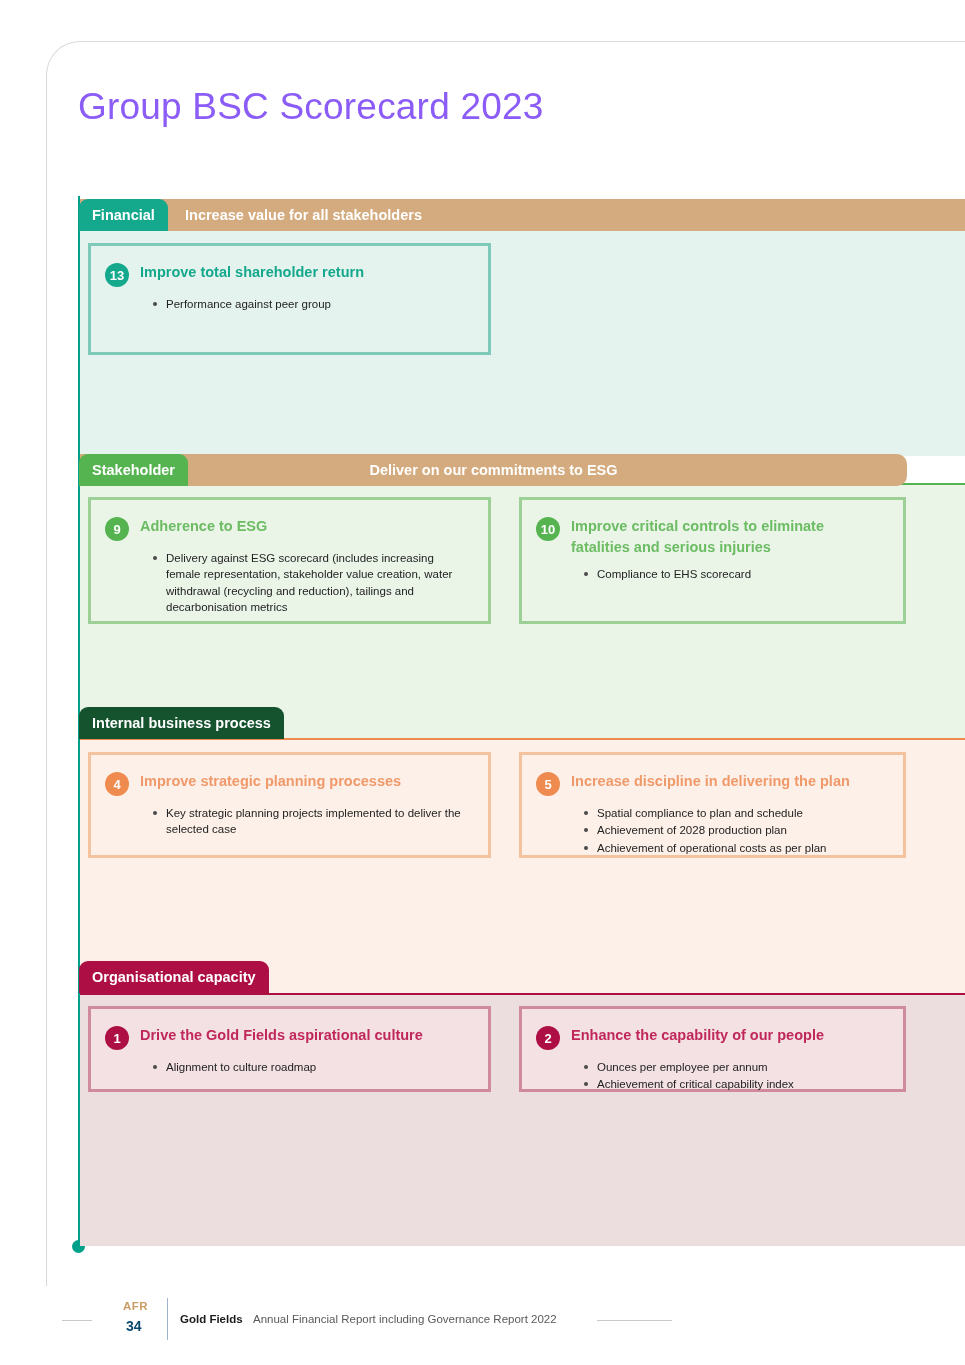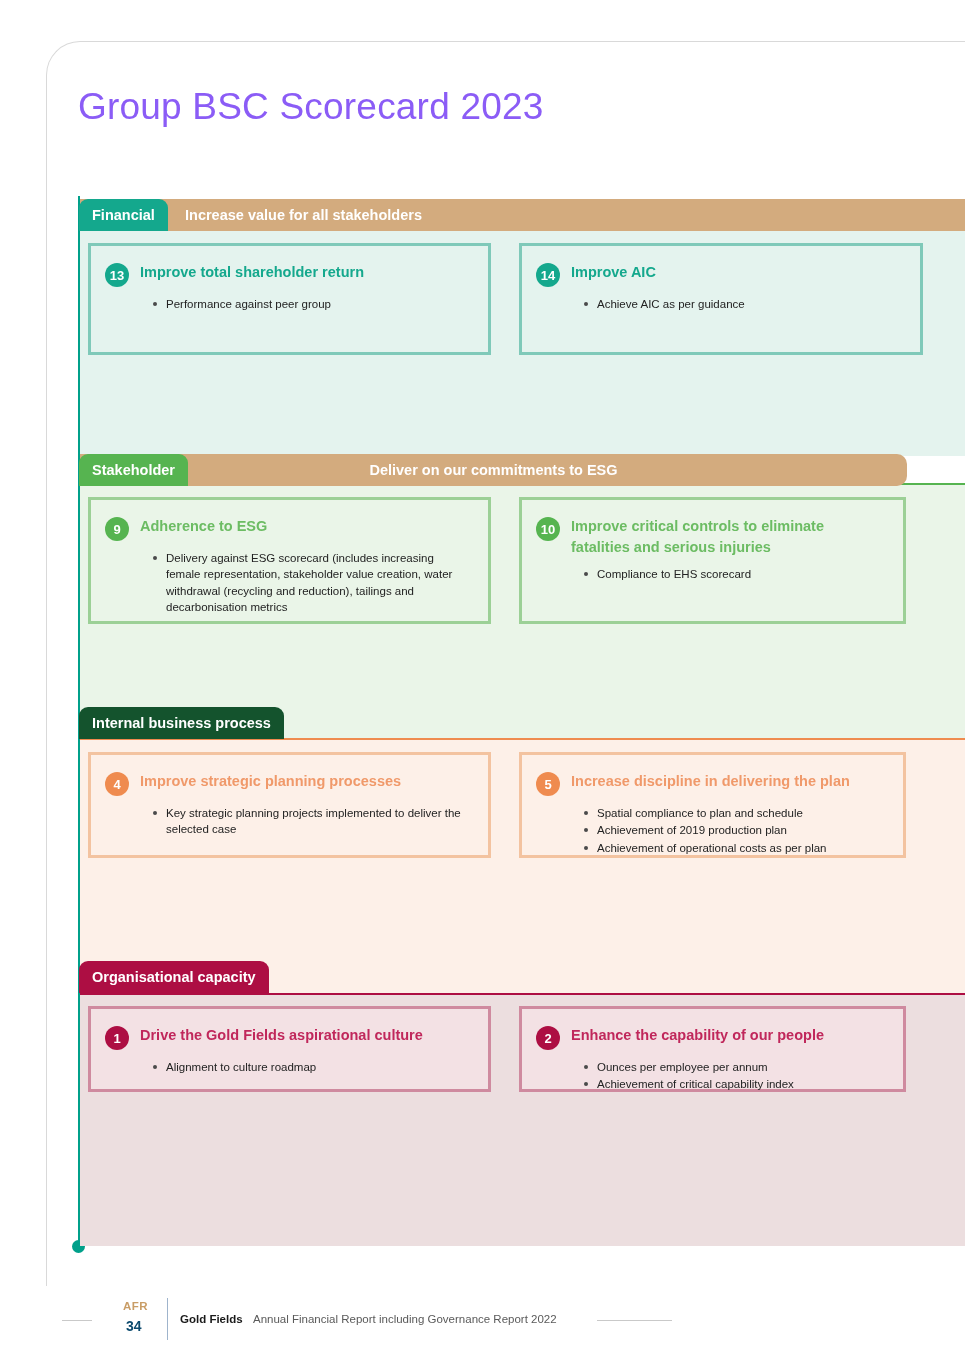--- a/index.html
+++ b/index.html
@@ -204,29 +204,20 @@
   <div class="card c-fin" style="left:88px; top:243px; width:403px; height:112px;">
     <div class="card-head">
       <span class="num n-fin">13</span>
       <span class="card-title t-fin">Improve total shareholder return</span>
     </div>
     <ul class="bullets">
       <li>Performance against peer group</li>
     </ul>
   </div>
 
-  <div class="card c-fin" style="left:519px; top:243px; width:404px; height:112px;">
-    <div class="card-head">
-      <span class="num n-fin">14</span>
-      <span class="card-title t-fin">Improve AIC</span>
-    </div>
-    <ul class="bullets">
-      <li>Achieve AIC as per guidance</li>
-    </ul>
-  </div>
 
   <div class="band stakeholder"></div>
   <div class="band-topline tl-stk"></div>
   <div class="tanbar stk">
     <span>Deliver on our commitments to ESG</span>
   </div>
   <div class="tab stk">
     <span>Stakeholder</span>
   </div>
 
@@ -266,21 +257,21 @@
     </ul>
   </div>
 
   <div class="card c-int" style="left:519px; top:752px; width:387px; height:106px;">
     <div class="card-head">
       <span class="num n-int">5</span>
       <span class="card-title t-int">Increase discipline in delivering the plan</span>
     </div>
     <ul class="bullets">
       <li>Spatial compliance to plan and schedule</li>
-      <li>Achievement of 2019 production plan</li>
+      <li>Achievement of 2028 production plan</li>
       <li>Achievement of operational costs as per plan</li>
     </ul>
   </div>
 
   <div class="band organ"></div>
   <div class="band-topline tl-org"></div>
   <div class="tab org">
     <span>Organisational capacity</span>
   </div>
 

